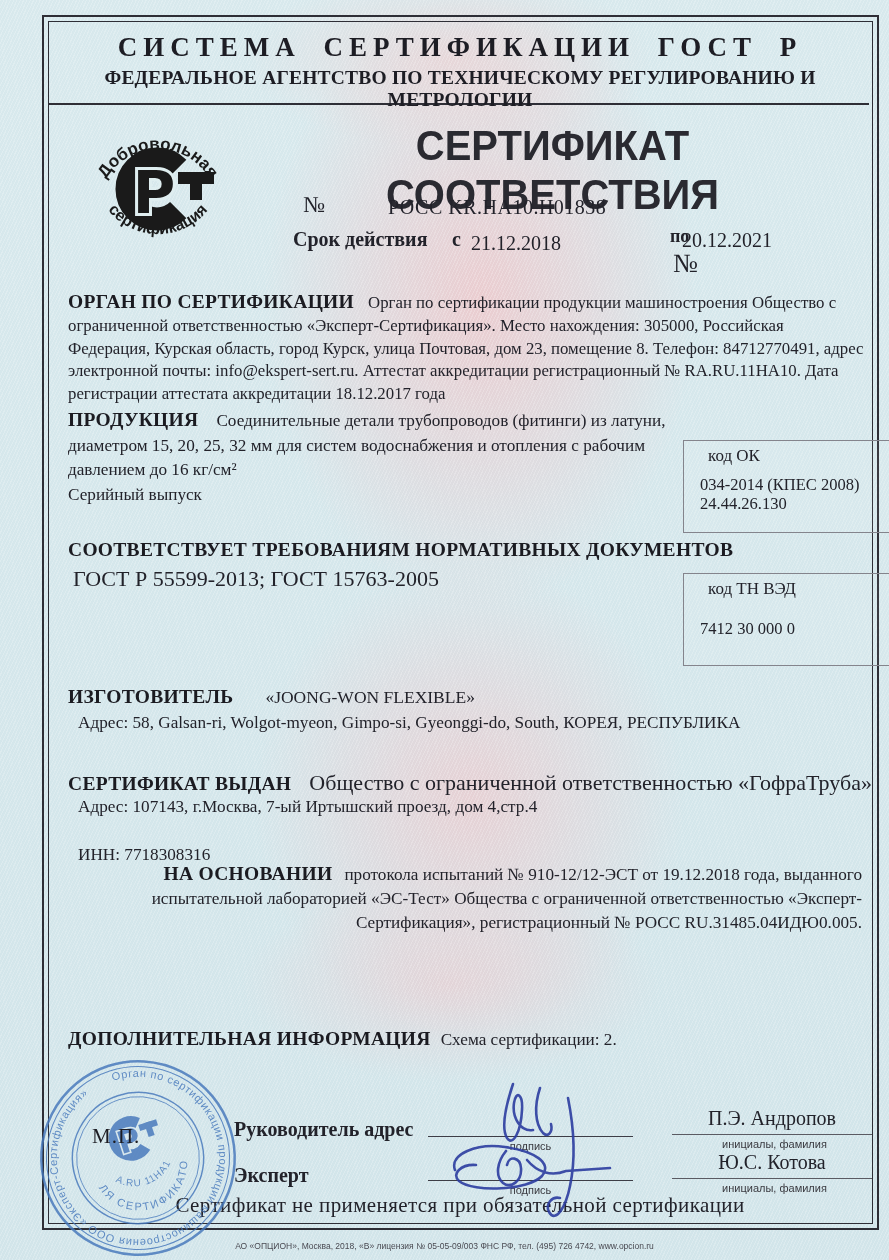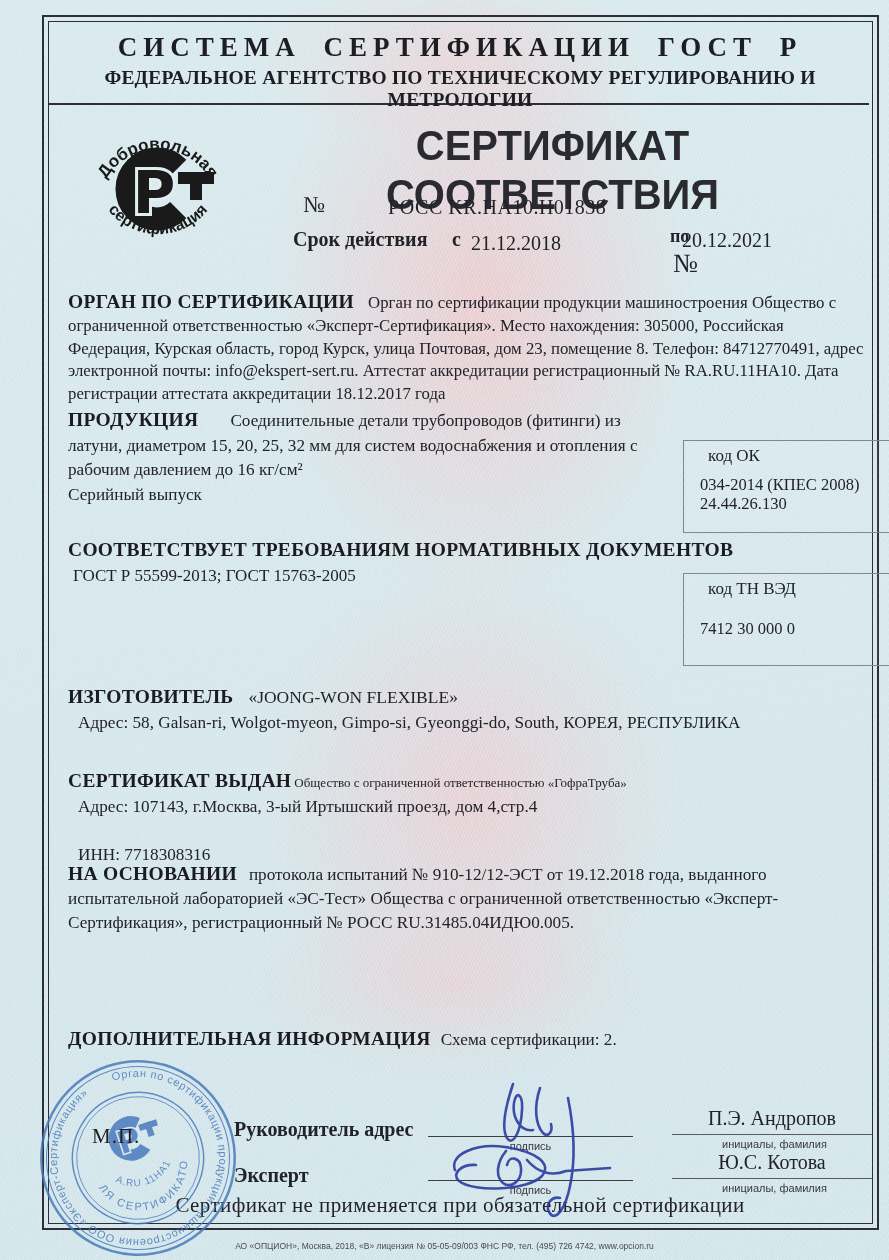--- a/index.html
+++ b/index.html
@@ -39,45 +39,45 @@
   .blank-value{left:706px; top:249px; font-family:"DejaVu Sans Mono", monospace;
         font-size:29px; letter-spacing:2px; color:#cb2a1e;}
 
   .sec-label{font-weight:bold; font-size:19.5px; letter-spacing:.3px; color:#1b1b21;}
   .body-text{font-size:16.8px; line-height:1.34;}
 
   .organ-block{left:68px; top:289px; width:798px;}
   .organ-block .sec-label{margin-right:14px;}
 
   .product-block{left:68px; top:407px; width:606px; font-size:17.2px; line-height:1.38;}
-  .product-block .sec-label{margin-right:32px;}
+  .product-block .sec-label{margin-right:18px;}
   .product-serial{margin-top:2px;}
 
   .code-box{width:193px; border:1px solid #84848c; padding:5px 0 0 13px; font-size:17px; background:rgba(255,255,255,.06);margin-top:16px;}
   .code-box .code-title{padding-left:11px; font-size:17px;}
   .code-box .code-val{padding-left:3px; font-size:16.5px; line-height:1.18;}
   .code-ok{left:683px; top:424px; height:86px;}
   .code-ok .code-val{margin-top:9px;}
   .code-tnved{left:683px; top:557px; height:86px;}
   .code-tnved .code-val{margin-top:20px;}
 
   .compl-label{left:68px; top:539px;}
-  .compl-text{left:73px; top:566px; font-size:17px;font-family:Liberation Serif, serif;}
+  .compl-text{left:73px; top:566px; font-size:22px;font-family:Liberation Serif, serif;}
 
   .manuf-block{left:68px; top:686px;}
-  .manuf-name{font-size:17.5px; margin-left:15px;}
+  .manuf-name{font-size:17.5px; margin-left:32px;}
   .manuf-addr{left:78px; top:713px; font-size:17.2px;}
 
   .issued-block{left:68px; top:770px;}
-  .issued-name{font-size:13px; margin-left:3px;}
+  .issued-name{font-size:22px; margin-left:18px;}
   .issued-l1{left:78px; top:797px; font-size:17.2px;}
   .issued-l2{left:78px; top:821px; font-size:17.2px;}
   .issued-l3{left:78px; top:845px; font-size:17.2px;}
 
-  .basis-block{left:68px; top:860px; width:794px; font-size:17.2px; line-height:1.4;}
+  .basis-block{left:68px; top:860px; width:794px; font-size:17.2px; line-height:1.4;text-align:right;}
   .basis-block .sec-label{margin-right:12px;}
 
   .add-block{left:68px; top:1028px;}
   .add-text{font-size:17.2px; margin-left:10px;}
 
   .stamp{left:34px; top:1054px; width:208px; height:208px; transform:rotate(-18deg); opacity:.82; z-index:2;}
   .mp{left:92px; top:1124px; font-size:21px; letter-spacing:1px; z-index:3; color:#1c1c22;}
 
   .role-head{left:234px; top:1118px; font-size:20px; font-weight:bold;}
   .role-expert{left:234px; top:1164px; font-size:20px; font-weight:bold;}
@@ -171,21 +171,21 @@
   </div>
 
   <div class="abs manuf-block">
     <span class="sec-label">ИЗГОТОВИТЕЛЬ</span><span class="manuf-name">«JOONG-WON FLEXIBLE»</span>
   </div>
   <div class="abs manuf-addr">Адрес: 58, Galsan-ri, Wolgot-myeon, Gimpo-si, Gyeonggi-do, South, КОРЕЯ, РЕСПУБЛИКА</div>
 
   <div class="abs issued-block">
     <span class="sec-label">СЕРТИФИКАТ ВЫДАН</span><span class="issued-name">Общество с ограниченной ответственностью «ГофраТруба»</span>
   </div>
-  <div class="abs issued-l1">Адрес: 107143, г.Москва, 3-ый Иртышский проезд, дом 4,стр.4</div>
+  <div class="abs issued-l1">Адрес: 107143, г.Москва, 7-ый Иртышский проезд, дом 4,стр.4</div>
   <div class="abs issued-l3">ИНН: 7718308316</div>
 
   <div class="abs basis-block">
     <span class="sec-label">НА ОСНОВАНИИ</span><span>протокола испытаний № 910-12/12-ЭСТ от 19.12.2018 года, выданного испытательной лабораторией «ЭС-Тест» Общества с ограниченной ответственностью «Эксперт-Сертификация», регистрационный № РОСС RU.31485.04ИДЮ0.005.</span>
   </div>
 
   <div class="abs add-block">
     <span class="sec-label">ДОПОЛНИТЕЛЬНАЯ ИНФОРМАЦИЯ</span><span class="add-text">Схема сертификации: 2.</span>
   </div>
 

